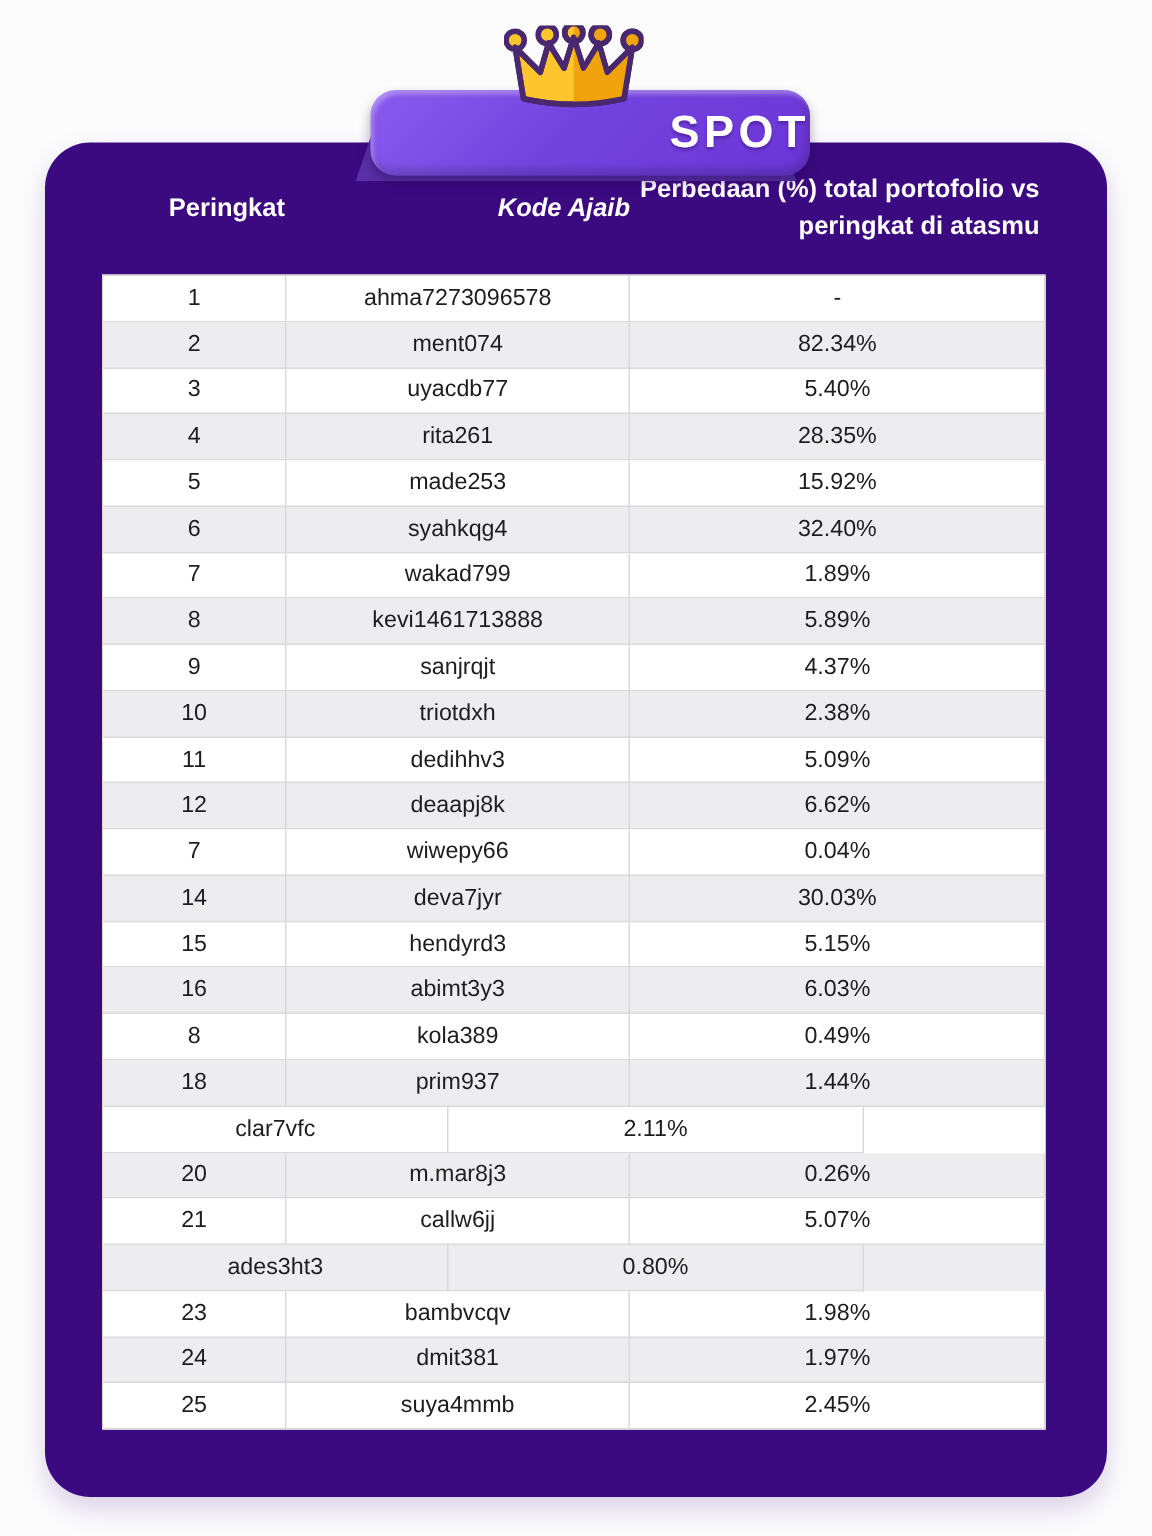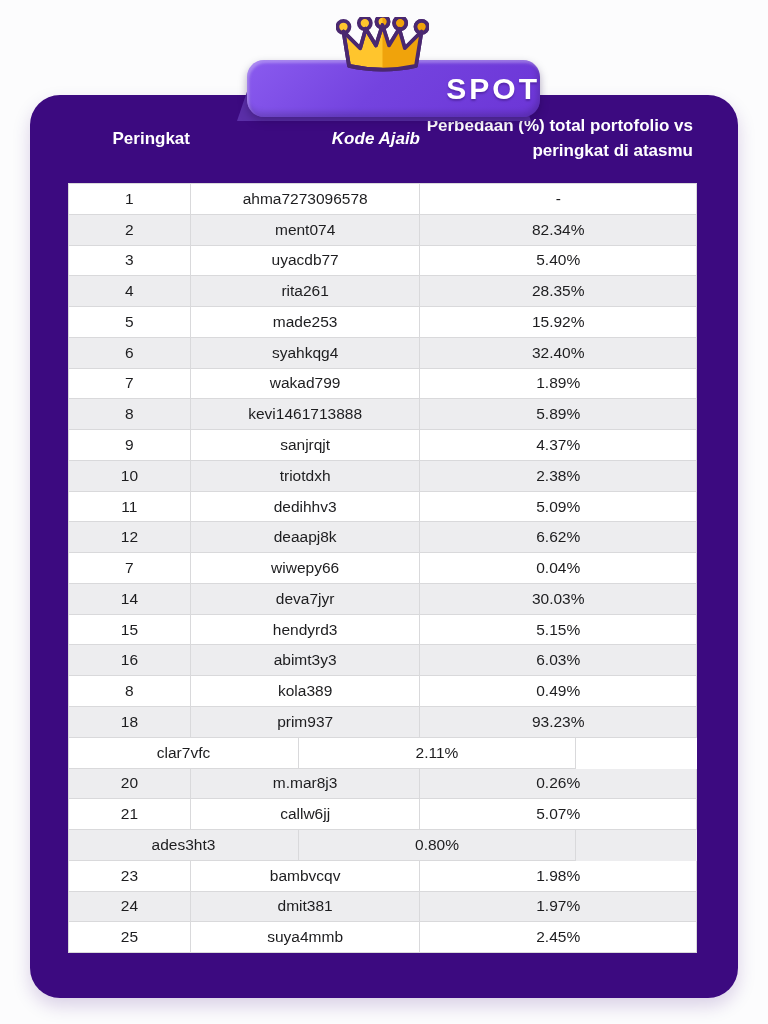--- a/index.html
+++ b/index.html
@@ -228,21 +228,21 @@
           <div class="tcell c-diff">6.03%</div>
         </div>
         <div class="trow">
           <div class="tcell c-rank">8</div>
           <div class="tcell c-code">kola389</div>
           <div class="tcell c-diff">0.49%</div>
         </div>
         <div class="trow alt">
           <div class="tcell c-rank">18</div>
           <div class="tcell c-code">prim937</div>
-          <div class="tcell c-diff">93.23%</div>
+          <div class="tcell c-diff">1.44%</div>
         </div>
         <div class="trow">
           <div class="tcell c-code">clar7vfc</div>
           <div class="tcell c-diff">2.11%</div>
         </div>
         <div class="trow alt">
           <div class="tcell c-rank">20</div>
           <div class="tcell c-code">m.mar8j3</div>
           <div class="tcell c-diff">0.26%</div>
         </div>

